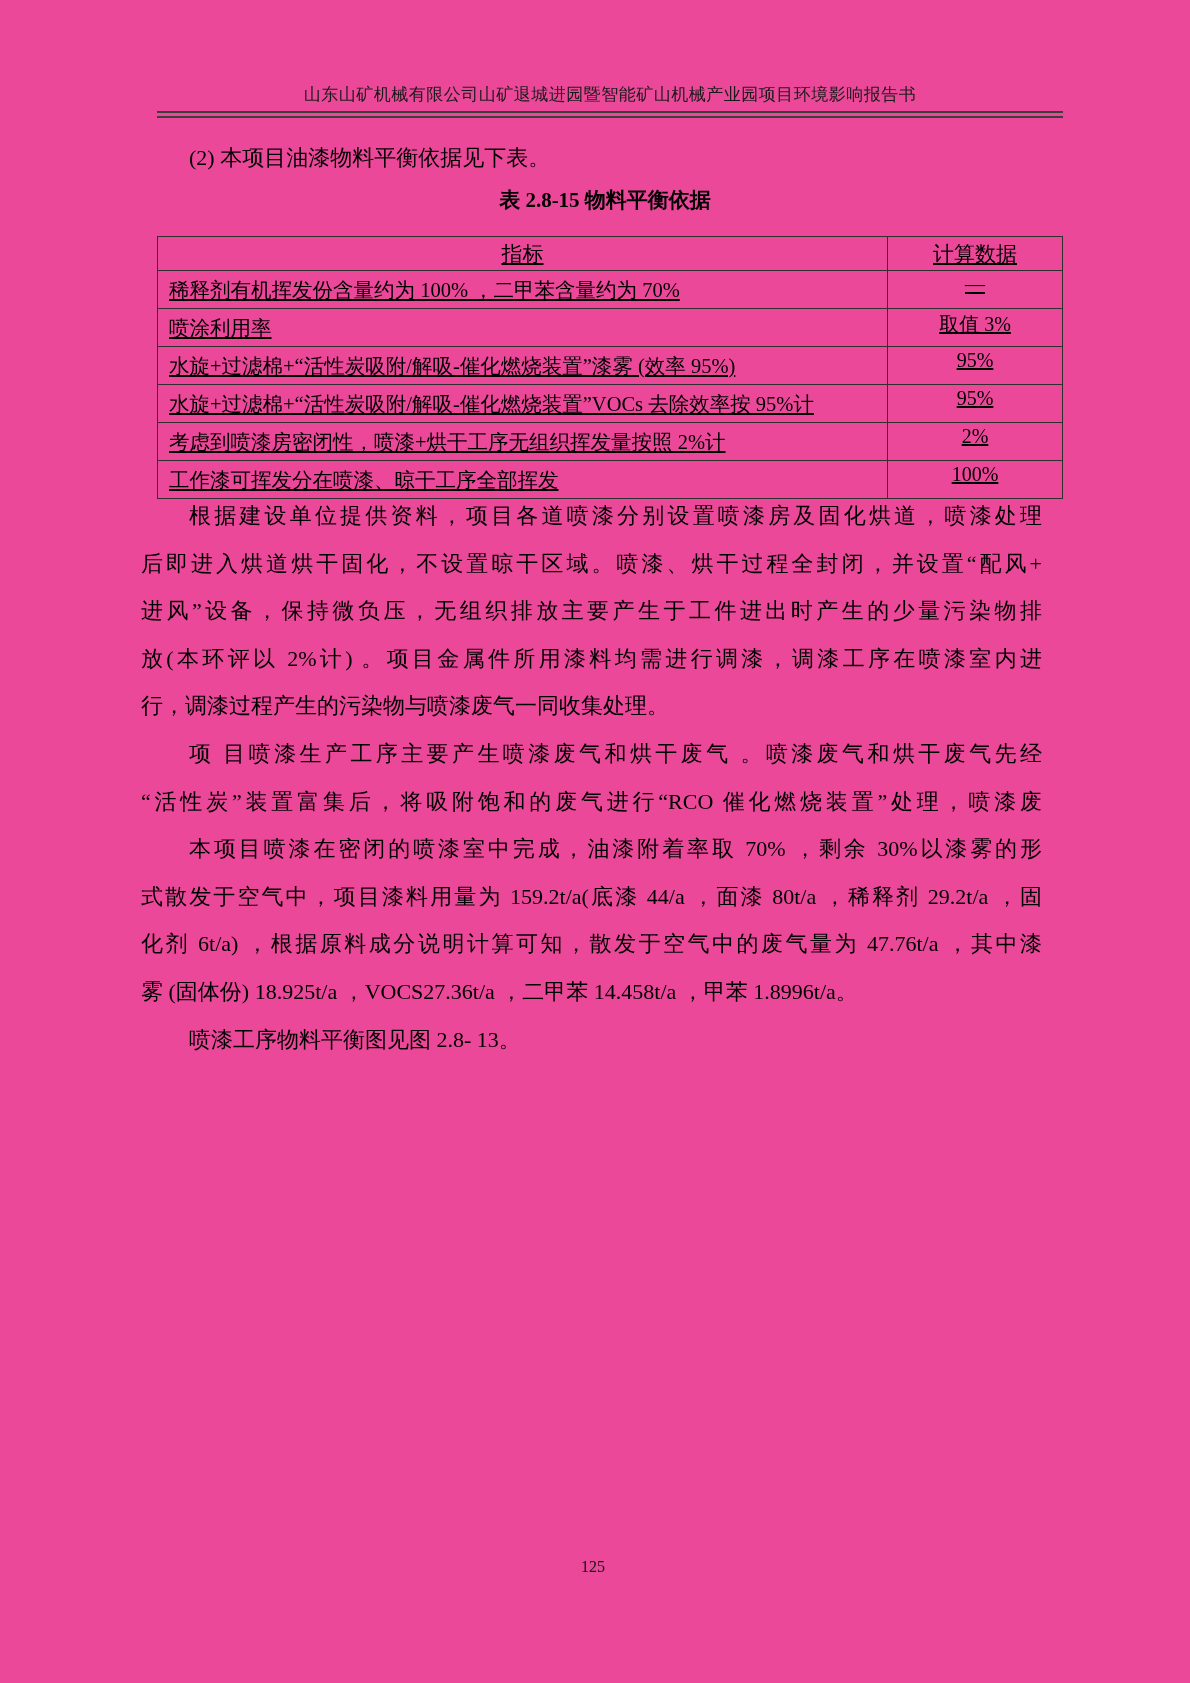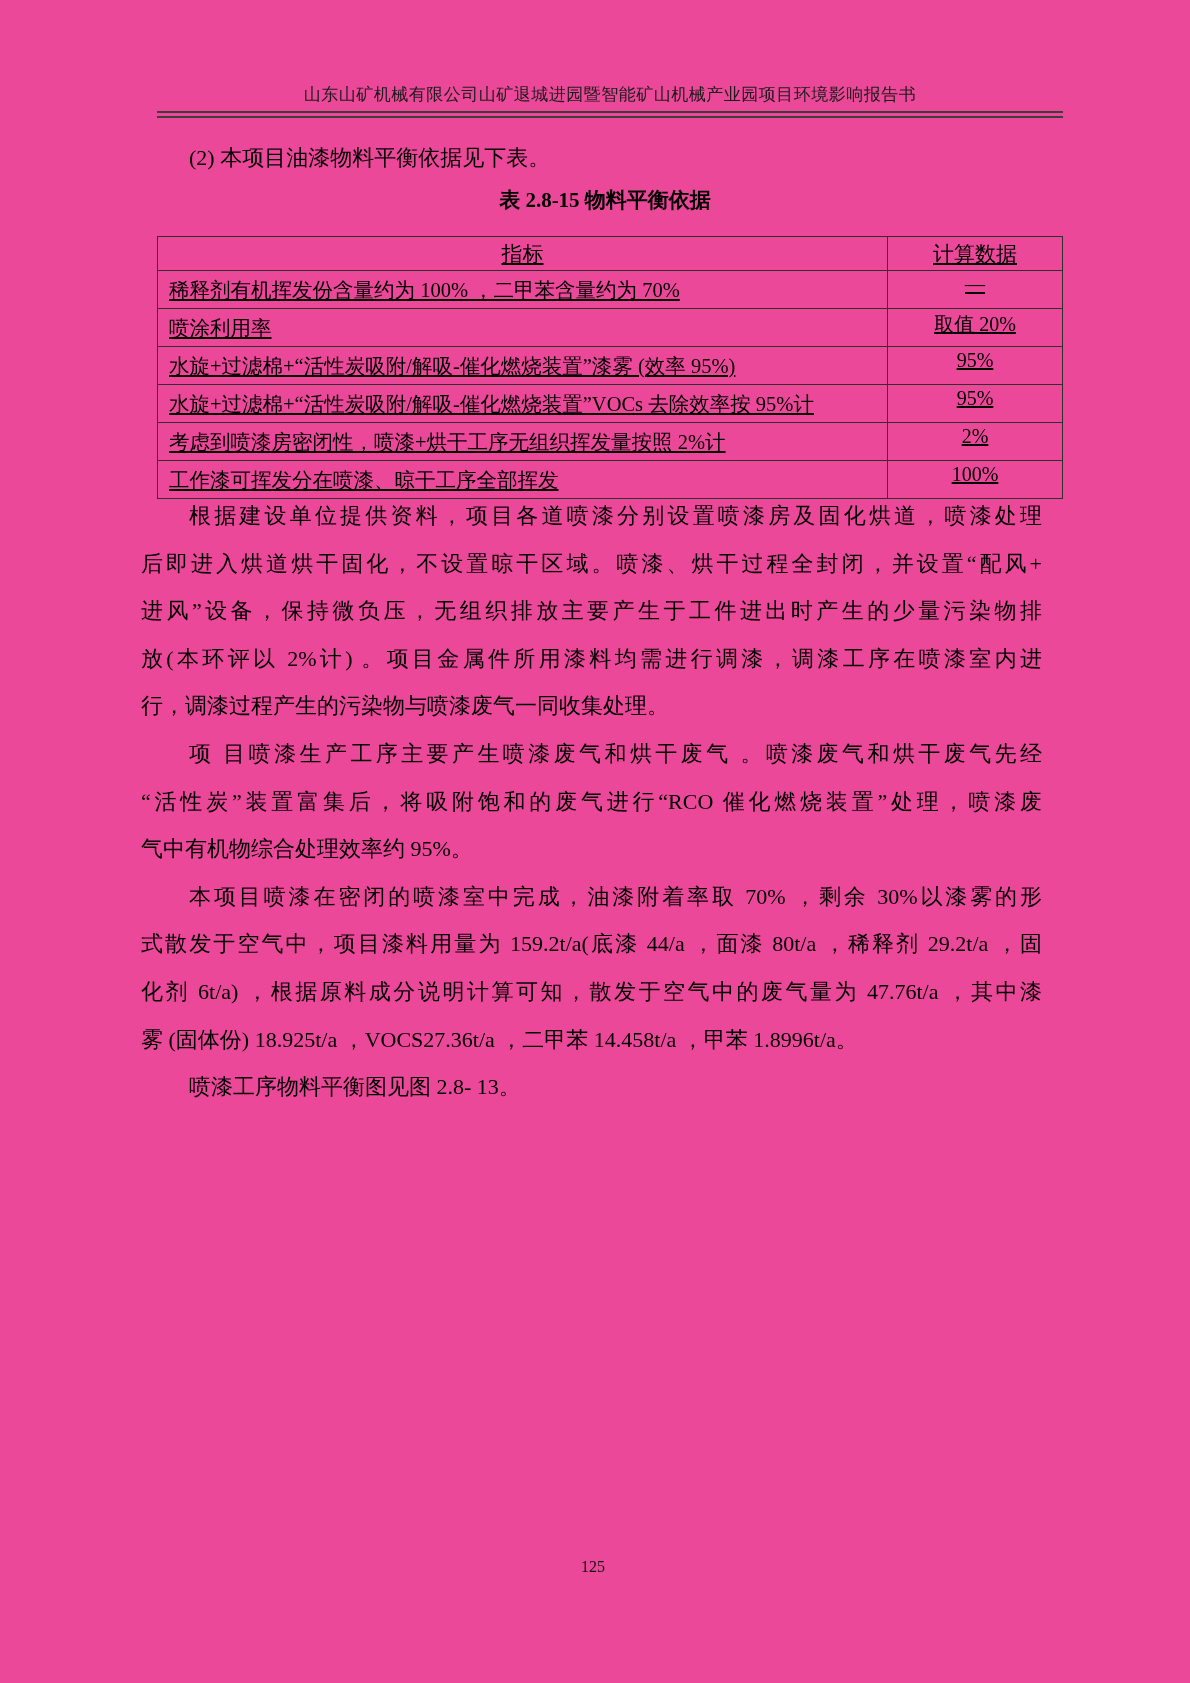--- a/index.html
+++ b/index.html
@@ -156,21 +156,21 @@
         <th>计算数据</th>
       </tr>
     </thead>
     <tbody>
       <tr>
         <td class="ind">稀释剂有机挥发份含量约为 100% ，二甲苯含量约为 70%</td>
         <td class="val">—</td>
       </tr>
       <tr>
         <td class="ind">喷涂利用率</td>
-        <td class="val">取值 20%</td>
+        <td class="val">取值 3%</td>
       </tr>
       <tr>
         <td class="ind">水旋+过滤棉+“活性炭吸附/解吸-催化燃烧装置”漆雾 (效率 95%)</td>
         <td class="val">95%</td>
       </tr>
       <tr>
         <td class="ind">水旋+过滤棉+“活性炭吸附/解吸-催化燃烧装置”VOCs 去除效率按 95%计</td>
         <td class="val">95%</td>
       </tr>
       <tr>
@@ -185,21 +185,20 @@
   </table>
 
   <div class="body-text">
     <div class="bline indent full">根据建设单位提供资料，项目各道喷漆分别设置喷漆房及固化烘道，喷漆处理</div>
     <div class="bline full">后即进入烘道烘干固化，不设置晾干区域。喷漆、烘干过程全封闭，并设置“配风+</div>
     <div class="bline full">进风”设备，保持微负压，无组织排放主要产生于工件进出时产生的少量污染物排</div>
     <div class="bline full">放(本环评以 2%计) 。项目金属件所用漆料均需进行调漆，调漆工序在喷漆室内进</div>
     <div class="bline">行，调漆过程产生的污染物与喷漆废气一同收集处理。</div>
     <div class="bline indent full">项 目喷漆生产工序主要产生喷漆废气和烘干废气 。喷漆废气和烘干废气先经</div>
     <div class="bline full">“活性炭”装置富集后，将吸附饱和的废气进行“RCO 催化燃烧装置”处理，喷漆废</div>
-    <div class="bline">气中有机物综合处理效率约 95%。</div>
     <div class="bline indent full">本项目喷漆在密闭的喷漆室中完成，油漆附着率取 70% ，剩余 30%以漆雾的形</div>
     <div class="bline full">式散发于空气中，项目漆料用量为 159.2t/a(底漆 44/a ，面漆 80t/a ，稀释剂 29.2t/a ，固</div>
     <div class="bline full">化剂 6t/a) ，根据原料成分说明计算可知，散发于空气中的废气量为 47.76t/a ，其中漆</div>
     <div class="bline">雾 (固体份) 18.925t/a ，VOCS27.36t/a ，二甲苯 14.458t/a ，甲苯 1.8996t/a。</div>
     <div class="bline indent">喷漆工序物料平衡图见图 2.8- 13。</div>
   </div>
 
   <div class="page-number">125</div>
 
 </div>

